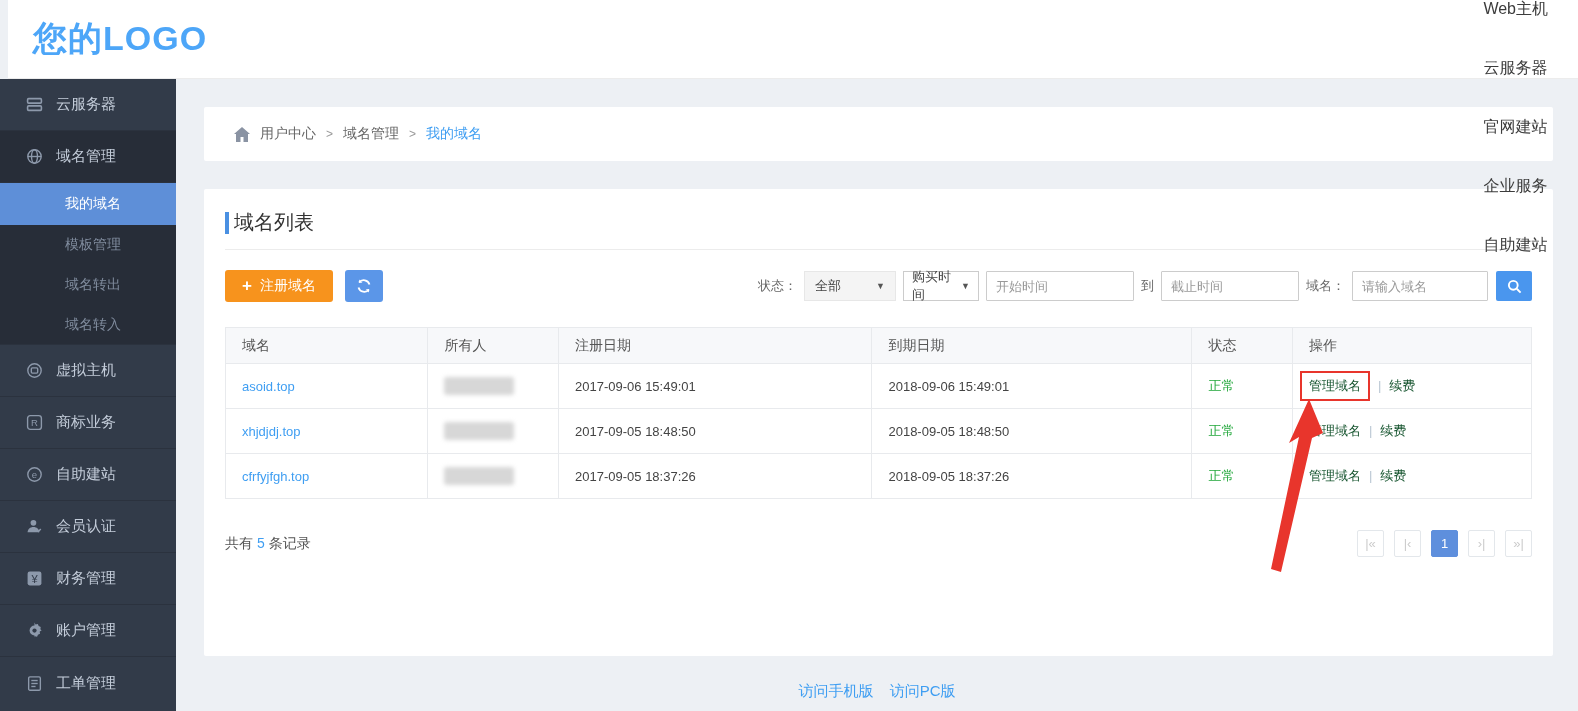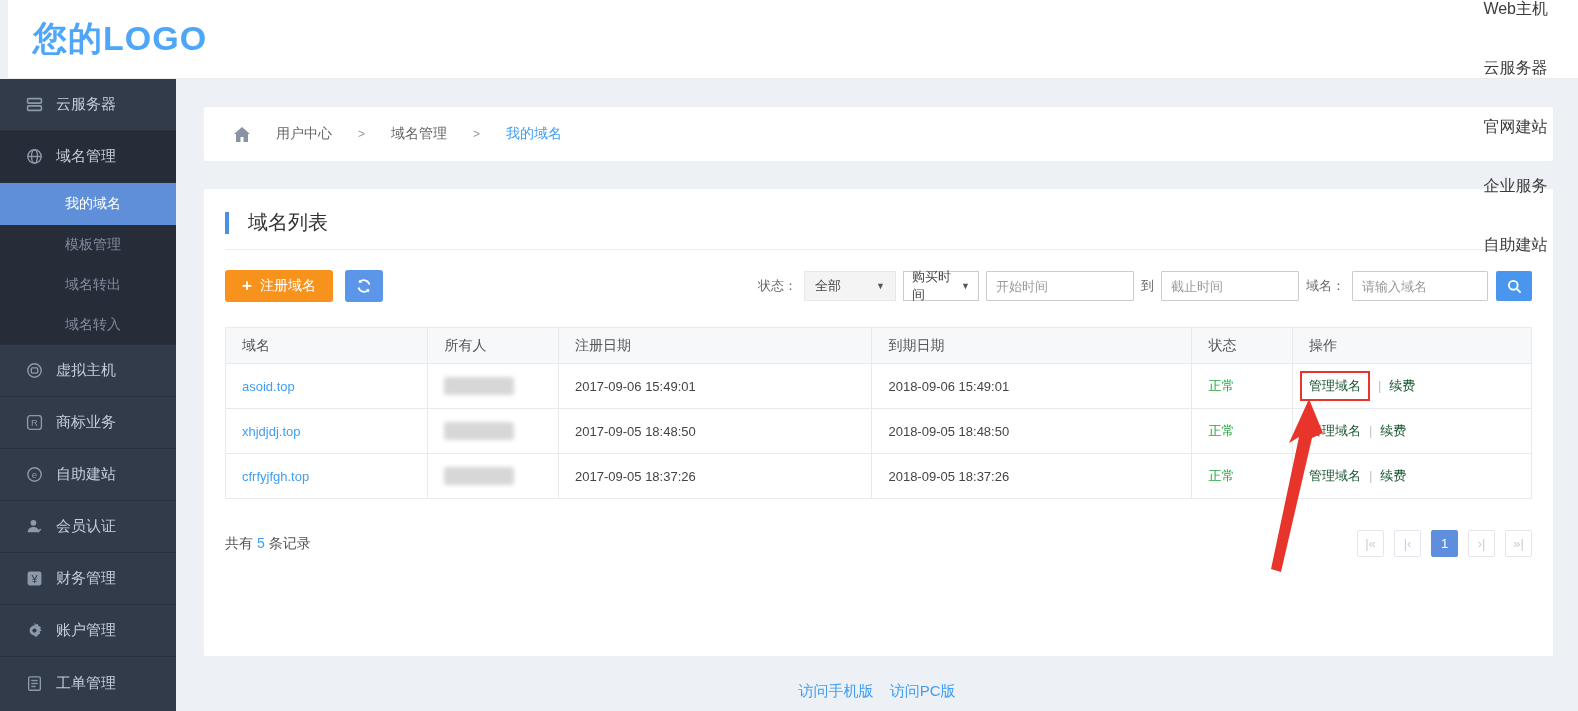--- a/index.html
+++ b/index.html
@@ -20,29 +20,29 @@
     color:#c3ccd9; font-size:15px; cursor:pointer; border-bottom:1px solid #2b323e; }
   .side-top .sicon { width:17px; height:17px; color:#8d99ab; flex:0 0 17px; }
   .group-open { background:#272d38; }
   .side-sub { height:40px; display:flex; align-items:center; padding-left:65px;
     color:#808c9e; font-size:14px; cursor:pointer; background:#272d38; }
   .side-sub.active { height:42px; background:#5e8fd8; color:#fff; }
 
   
   .main { position:absolute; top:79px; left:176px; right:0; bottom:0; background:#edf0f4; overflow:hidden; }
   .bc-card { margin:28px 25px 0 28px; height:54px; background:#fff; border-radius:2px;
-    display:flex; align-items:center; padding-left:30px; gap:26px; font-size:14px; color:#666; }
+    display:flex; align-items:center; padding-left:30px; gap:10px; font-size:14px; color:#666; }
   .bc-card .sep { color:#999; font-size:12px; }
   .bc-link { color:#666; cursor:pointer; }
   .bc-active { color:#3f9ef2; cursor:pointer; }
   .home-ico { width:16px; height:15px; color:#8a93a3; }
 
   .card { margin:28px 25px 0 28px; background:#fff; border-radius:2px; height:467px; padding:0 21px; position:relative; }
   .page-title-row { padding-top:20px; border-bottom:1px solid #ececec; padding-bottom:13px;
-    display:flex; align-items:center; gap:19px; }
+    display:flex; align-items:center; gap:5px; }
   .title-bar { width:4px; height:22px; background:#4a90e2; }
   .page-title { font-size:20px; color:#333; }
 
   .toolbar { margin-top:20px; display:flex; align-items:center; }
   .btn-orange { height:32px; background:#f7931d; color:#fff; font-size:14px; border:none;
     border-radius:3px; padding:0 17px; display:flex; align-items:center; gap:8px; cursor:pointer; }
   .btn-orange .plus { font-size:17px; font-weight:bold; }
   .btn-refresh { height:32px; width:38px; margin-left:12px; background:#5b96e8; border:none;
     border-radius:3px; display:flex; align-items:center; justify-content:center; cursor:pointer; }
   .btn-refresh svg { width:16px; height:16px; color:#fff; }

